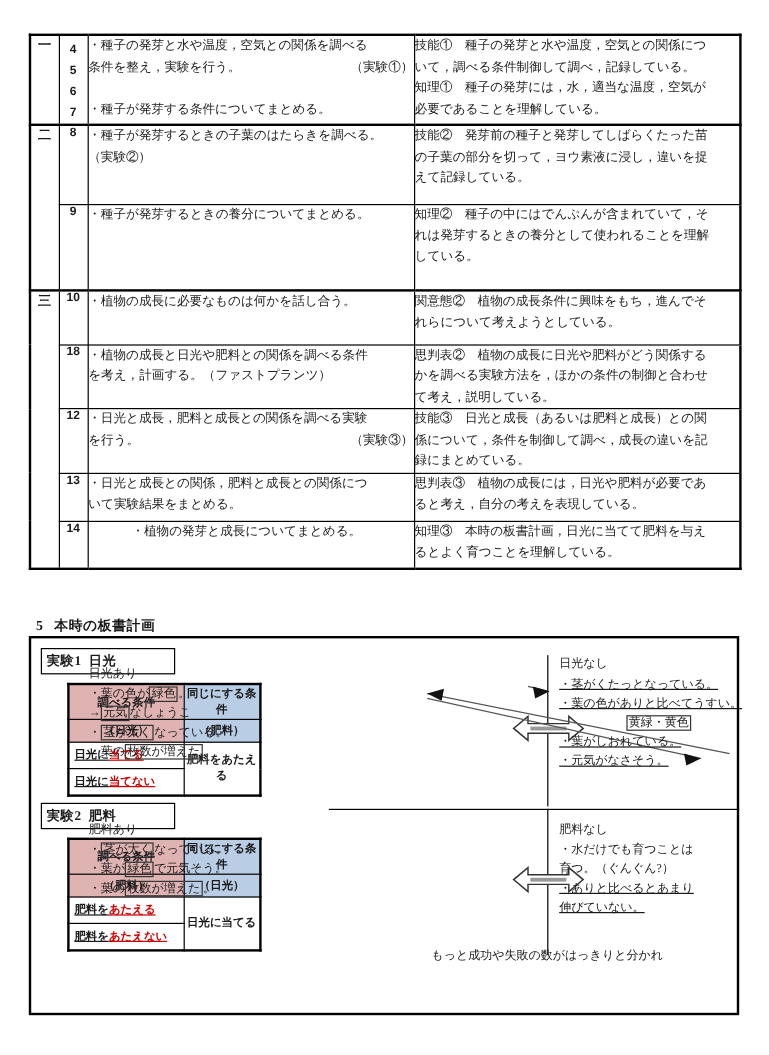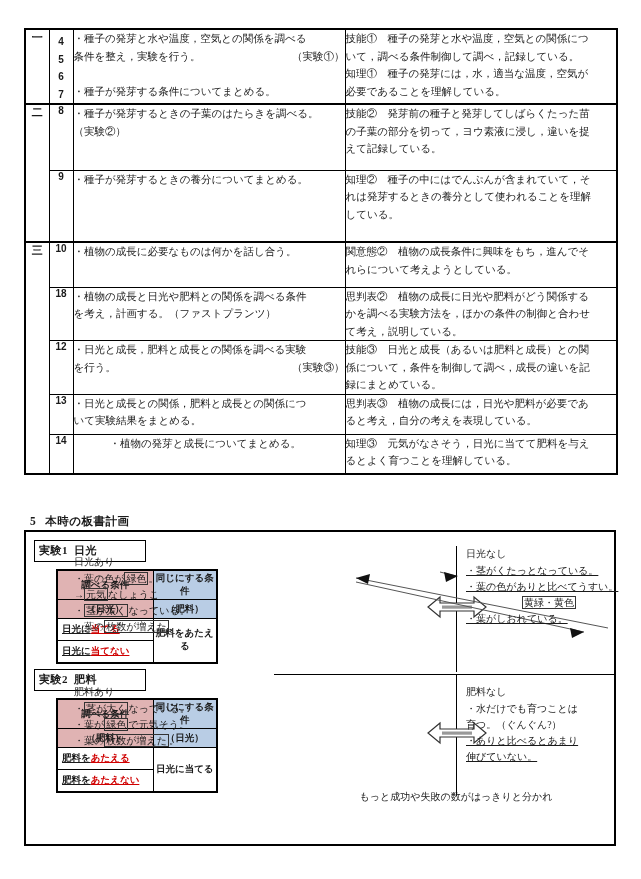--- a/index.html
+++ b/index.html
@@ -305,21 +305,21 @@
       </td>
     </tr>
     <tr class="sec-bot">
       <td class="num-cell" style="border-bottom:2.5px solid #000;height:40px;">
         <span>14</span>
       </td>
       <td class="act-cell" style="border-bottom:2.5px solid #000;padding-left:36px;">
         <span class="act-line">・植物の発芽と成長についてまとめる。</span>
       </td>
       <td class="eval-cell" style="border-bottom:2.5px solid #000;">
-        <span class="act-line">知理③　元気がなさそう，日光に当てて肥料を与え</span>
+        <span class="act-line">知理③　本時の板書計画，日光に当てて肥料を与え</span>
         <span class="act-line">るとよく育つことを理解している。</span>
       </td>
     </tr>
   </tbody>
 </table>
 
 <div id="bb-heading">
   <span class="num">5</span><span>本時の板書計画</span>
 </div>
 
@@ -410,20 +410,21 @@
     <span class="note-li"><span>・</span><span class="boxed">茎が太く</span><span>なっている。</span></span>
     <span class="note-li"><span>・葉の</span><span class="boxed">枚数が増えた</span><span>。</span></span>
   </div>
 
   <div class="note-block" style="left:440px; top:14px;">
     <span class="note-title">日光なし</span>
     <span class="note-li u-wavy">・茎がくたっとなっている。</span>
     <span class="note-li u-dot">・葉の色がありと比べてうすい。</span>
     <span class="note-li" style="padding-left:56px;"><span class="boxed">黄緑・黄色</span></span>
     <span class="note-li u-wavy">・葉がしおれている。</span>
+    <span class="note-li u-wavy">・元気がなさそう。</span>
   </div>
 
   <div class="note-block" style="left:48px; top:152px;">
     <span class="note-title">肥料あり</span>
     <span class="note-li"><span>・</span><span class="boxed">茎が太く</span><span>なっている。</span></span>
     <span class="note-li"><span>・葉が</span><span class="boxed">緑色</span><span>で元気そう。</span></span>
     <span class="note-li"><span>・葉の</span><span class="boxed">枚数が増えた</span><span>。</span></span>
   </div>
 
   <div class="note-block" style="left:440px; top:152px;">

